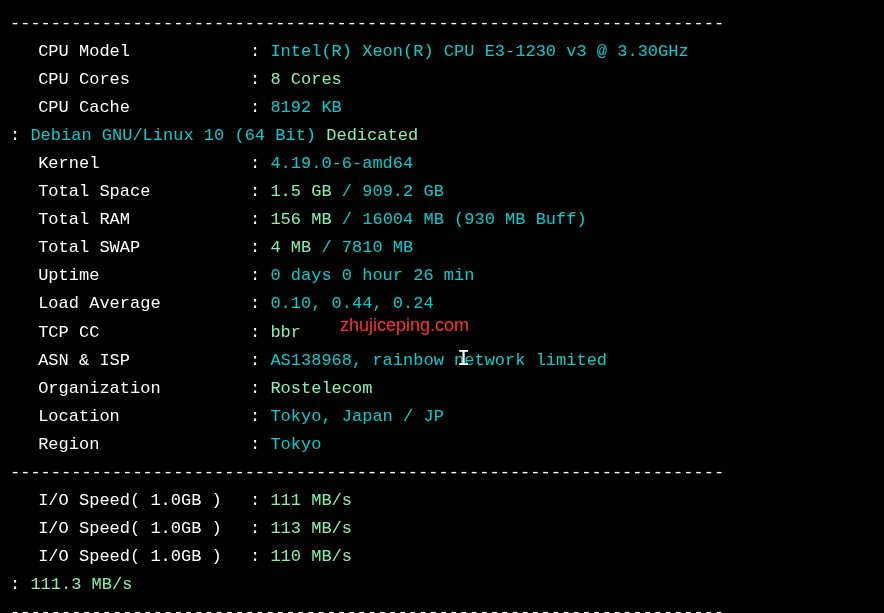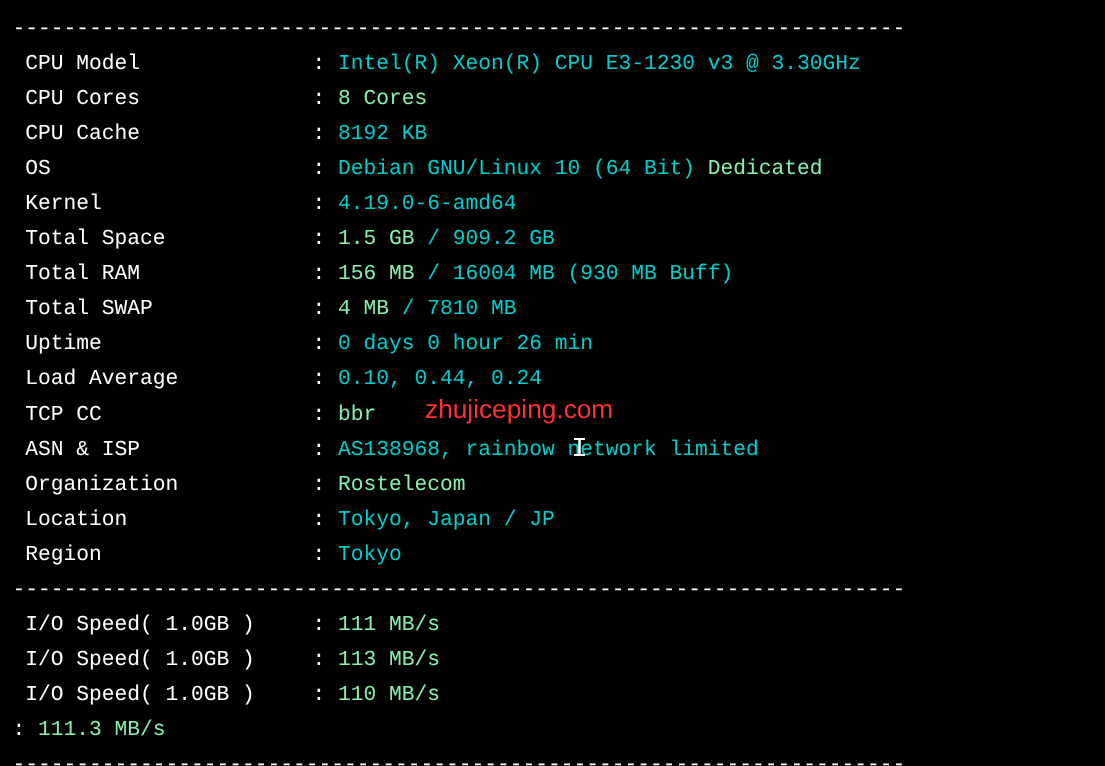--- a/index.html
+++ b/index.html
@@ -16,55 +16,56 @@
     }
     .divider {
       color: #ffffff;
       white-space: pre;
       letter-spacing: 0;
       overflow: hidden;
     }
     .row {
       white-space: pre;
       display: flex;
+      text-align: center;
     }
     .label {
       color: #ffffff;
       display: inline-block;
       width: 240px;
     }
     .colon {
       color: #ffffff;
     }
     .val-cyan { color: #00cdcd; }
     .val-yellow { color: #86efac; }
     .watermark {
       position: absolute;
       color: #ff3030;
       font-family: Arial, sans-serif;
-      font-size: 21px;
+      font-size: 18px;
       font-weight: normal;
       pointer-events: none;
     }
     .cursor {
       position: absolute;
       color: #ffffff;
       font-size: 22px;
       pointer-events: none;
     }
   </style>
 </head>
 <body>
 
 <div id="terminal-output">
     <div class="divider">----------------------------------------------------------------------</div>
     <div class="row"><span class="label"> CPU Model          </span><span class="colon">: </span><span class="val-cyan">Intel(R) Xeon(R) CPU E3-1230 v3 @ 3.30GHz</span></div>
     <div class="row"><span class="label"> CPU Cores          </span><span class="colon">: </span><span class="val-yellow">8 Cores</span></div>
     <div class="row"><span class="label"> CPU Cache          </span><span class="colon">: </span><span class="val-cyan">8192 KB</span></div>
-    <div class="row"><span class="label"> OS                 </span><span class="colon">: </span><span class="val-cyan">Debian GNU/Linux 10 (64 Bit) </span><span class="val-yellow">Dedicated</span></div>
+    <div class="row"><span class="colon">: </span><span class="val-cyan">Debian GNU/Linux 10 (64 Bit) </span><span class="val-yellow">Dedicated</span></div>
     <div class="row"><span class="label"> Kernel             </span><span class="colon">: </span><span class="val-cyan">4.19.0-6-amd64</span></div>
     <div class="row"><span class="label"> Total Space        </span><span class="colon">: </span><span class="val-yellow">1.5 GB</span><span class="val-cyan"> / 909.2 GB</span></div>
     <div class="row"><span class="label"> Total RAM          </span><span class="colon">: </span><span class="val-yellow">156 MB</span><span class="val-cyan"> / 16004 MB (930 MB Buff)</span></div>
     <div class="row"><span class="label"> Total SWAP         </span><span class="colon">: </span><span class="val-yellow">4 MB</span><span class="val-cyan"> / 7810 MB</span></div>
     <div class="row"><span class="label"> Uptime             </span><span class="colon">: </span><span class="val-cyan">0 days 0 hour 26 min</span></div>
     <div class="row"><span class="label"> Load Average       </span><span class="colon">: </span><span class="val-cyan">0.10, 0.44, 0.24</span></div>
     <div class="row"><span class="label"> TCP CC             </span><span class="colon">: </span><span class="val-yellow">bbr</span></div>
     <div class="row"><span class="label"> ASN &amp; ISP          </span><span class="colon">: </span><span class="val-cyan">AS138968, rainbow network limited</span></div>
     <div class="row"><span class="label"> Organization       </span><span class="colon">: </span><span class="val-yellow">Rostelecom</span></div>
     <div class="row"><span class="label"> Location           </span><span class="colon">: </span><span class="val-cyan">Tokyo, Japan / JP</span></div>

